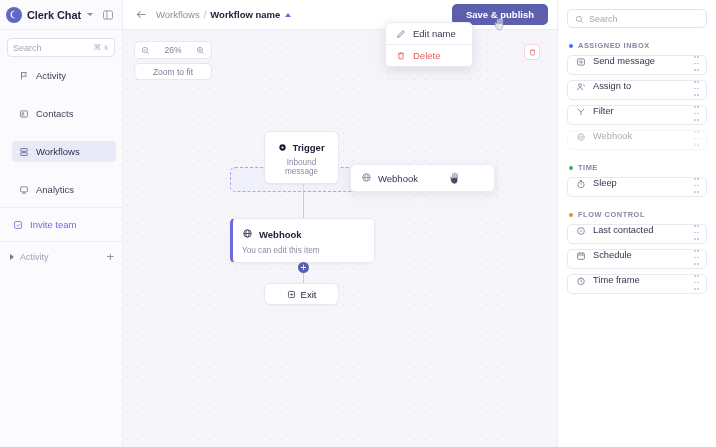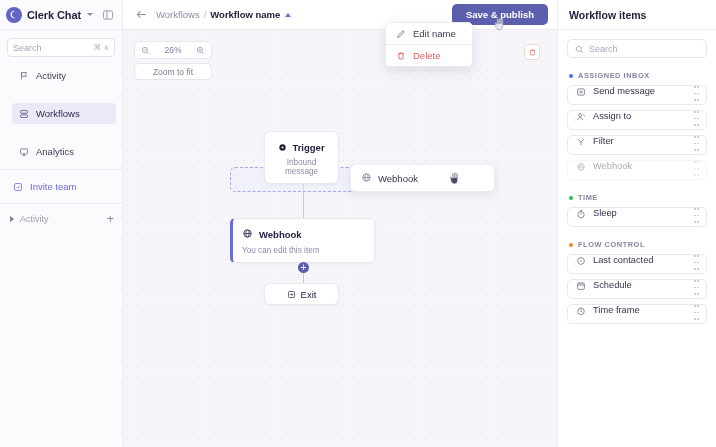--- a/index.html
+++ b/index.html
@@ -257,20 +257,30 @@
     <nav class="nav">
       <div class="nav-item">
         <span class="ic">
           <svg width="10" height="10" viewBox="0 0 16 16" fill="none" stroke="currentColor" stroke-width="1.3">
               <path d="M4 2.5h8l-2.2 3L12 8.5H4z"></path>
               <line x1="4" y1="2.5" x2="4" y2="13.5"></line>
             </svg>
         </span>
         <span>Activity</span>
       </div>
+      <div class="nav-item">
+        <span class="ic">
+          <svg width="10" height="10" viewBox="0 0 16 16" fill="none" stroke="currentColor" stroke-width="1.3">
+              <rect x="2.5" y="3" width="11" height="10" rx="1.6"></rect>
+              <circle cx="6.3" cy="7" r="1.3"></circle>
+              <path d="M4.2 11c.4-1.1 1.2-1.7 2.1-1.7s1.7.6 2.1 1.7"></path>
+            </svg>
+        </span>
+        <span>Contacts</span>
+      </div>
       <div class="nav-item active">
         <span class="ic">
           <svg width="10" height="10" viewBox="0 0 16 16" fill="none" stroke="currentColor" stroke-width="1.3">
               <rect x="2.5" y="2.5" width="11" height="4.2" rx="1"></rect>
               <rect x="2.5" y="9.3" width="11" height="4.2" rx="1"></rect>
               <line x1="8" y1="6.7" x2="8" y2="9.3"></line>
             </svg>
         </span>
         <span>Workflows</span>
       </div>
@@ -436,23 +446,20 @@
     </div>
 
     <span class="cursor-ico" style="left:370px; top:18px;">
       <svg width="13" height="14" viewBox="0 0 16 18" fill="#e8e8f2" stroke="#9a9ab2" stroke-width="0.9">
         <path d="M5 2.4a1 1 0 0 1 2 0v5h.6V1.6a1 1 0 0 1 2 0V7.4h.6V2.6a1 1 0 0 1 2 0v7.2c0 3.4-1.6 5.6-4.2 5.6S3.3 13 3 10.4L2.4 7.2a1 1 0 0 1 1.8-.8L5 8.1z"></path>
       </svg>
     </span>
   </section>
 
   <aside class="rpanel">
-    <div class="rp-head">
-      <span class="t">Workflow items</span>
-    </div>
 
     <div class="rp-search-wrap">
       <div class="rp-search">
         <span>
           <svg width="9" height="9" viewBox="0 0 16 16" fill="none" stroke="#a2a2ba" stroke-width="1.5">
               <circle cx="7" cy="7" r="4.6"></circle>
               <line x1="10.4" y1="10.4" x2="13.8" y2="13.8"></line>
             </svg>
         </span>
         <span class="ph">Search</span>

